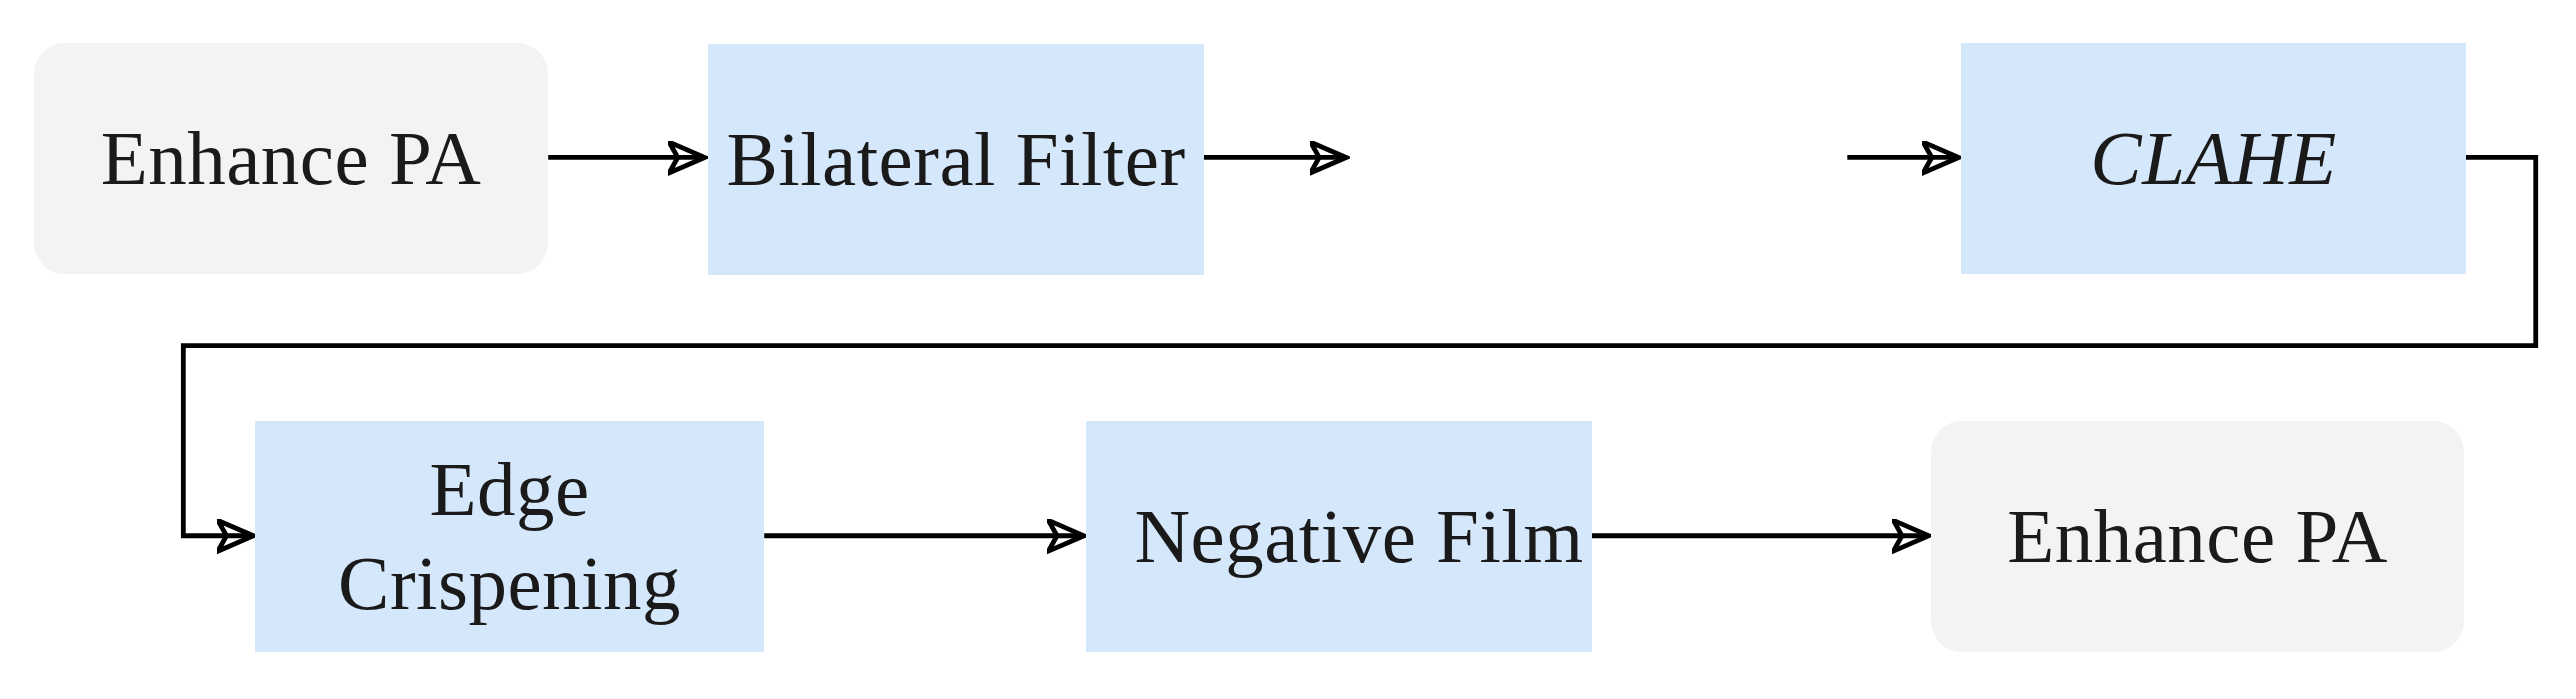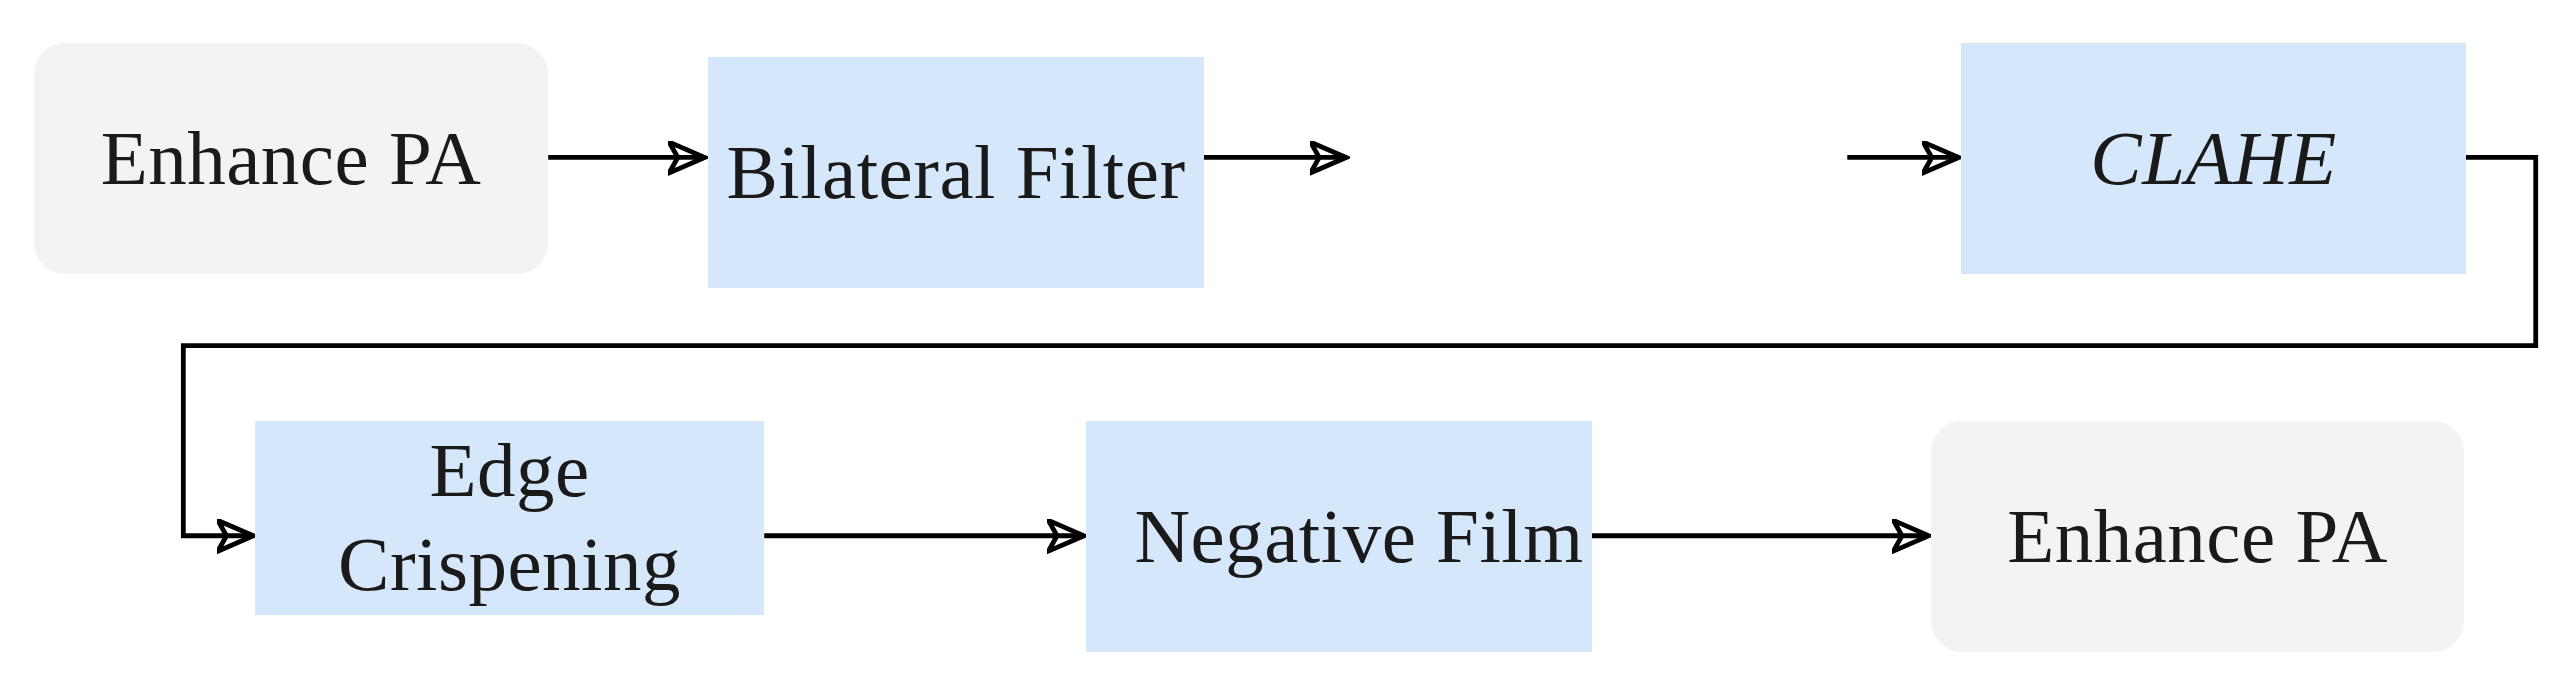--- a/index.html
+++ b/index.html
@@ -42,24 +42,24 @@
     color: var(--text, #1a1a1a);
     letter-spacing: 0.5px;
   }
   .node.process { background: var(--process-fill, #d5e7fa); }
   .node.terminal {
     background: var(--terminal-fill, #f3f3f2);
     border-radius: 31px;
   }
   
   #n-original-pa      { left: 34px;   top: 43px;  width: 514px; height: 231px; }
-  #n-bilateral-filter { left: 708px;  top: 57px;  width: 496px; height: 231px; }
+  #n-bilateral-filter { left: 708px;  top: 44px;  width: 496px; height: 231px; }
   #n-gamma-correction { left: 1350px; top: 43px;  width: 498px; height: 231px; }
   #n-clahe            { left: 1961px; top: 43px;  width: 505px; height: 231px; font-style: italic; }
-  #n-edge-crispening  { left: 255px;  top: 421px; width: 509px; height: 194px; }
+  #n-edge-crispening  { left: 255px;  top: 421px; width: 509px; height: 231px; }
   #n-negative-film    { left: 1086px; top: 421px; width: 506px; height: 231px; padding-left: 40px; }
   #n-enhance-pa       { left: 1931px; top: 421px; width: 533px; height: 231px; }
 </style>
 </head>
 <body style="--process-fill: #d5e7fa; --terminal-fill: #f3f3f2; --line: #000000; --text: #1a1a1a; --background: #ffffff;">
 
 <div class="canvas">
 
   <svg class="edges" viewBox="0 0 2681 728" xmlns="http://www.w3.org/2000/svg">
     <defs>

